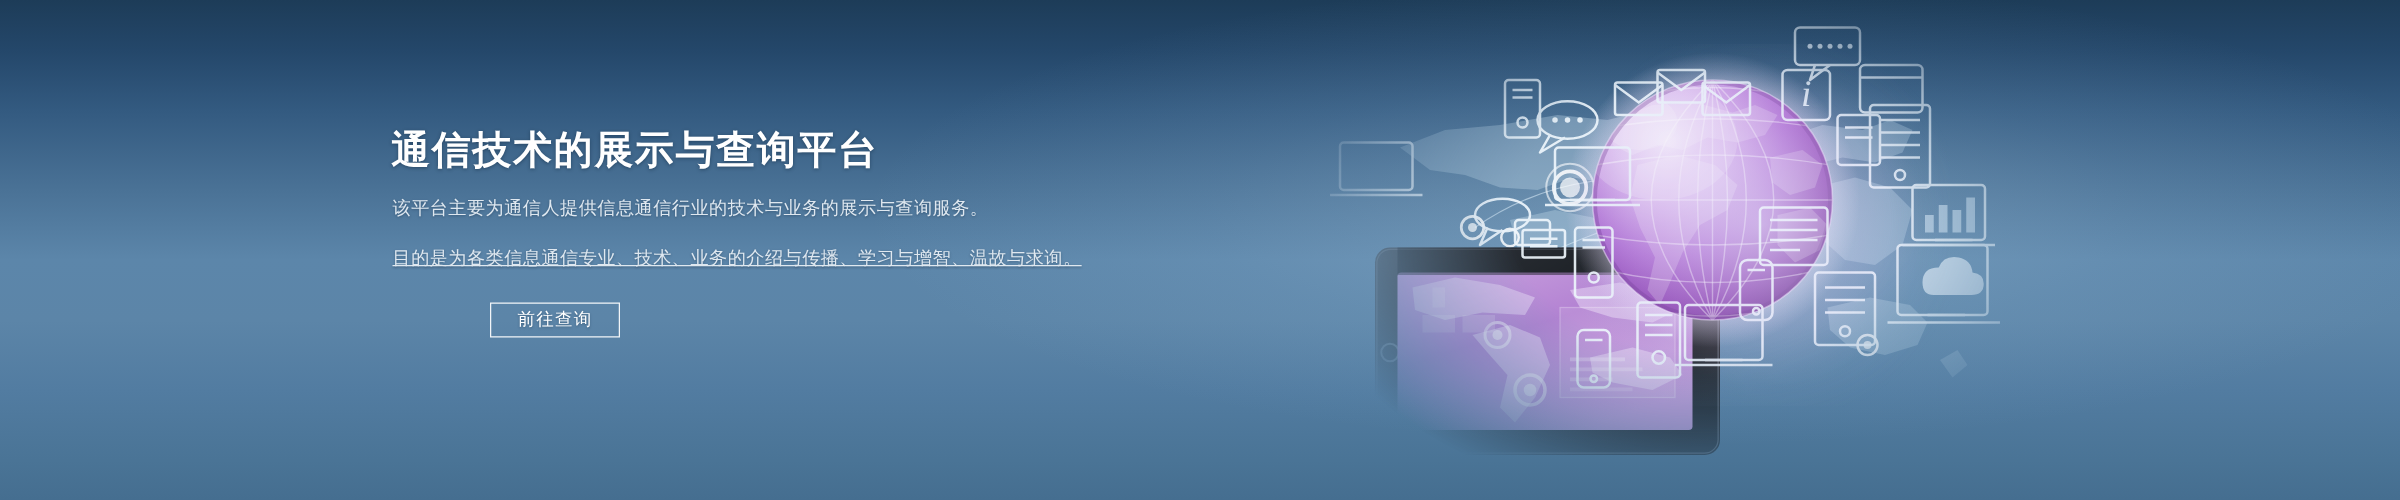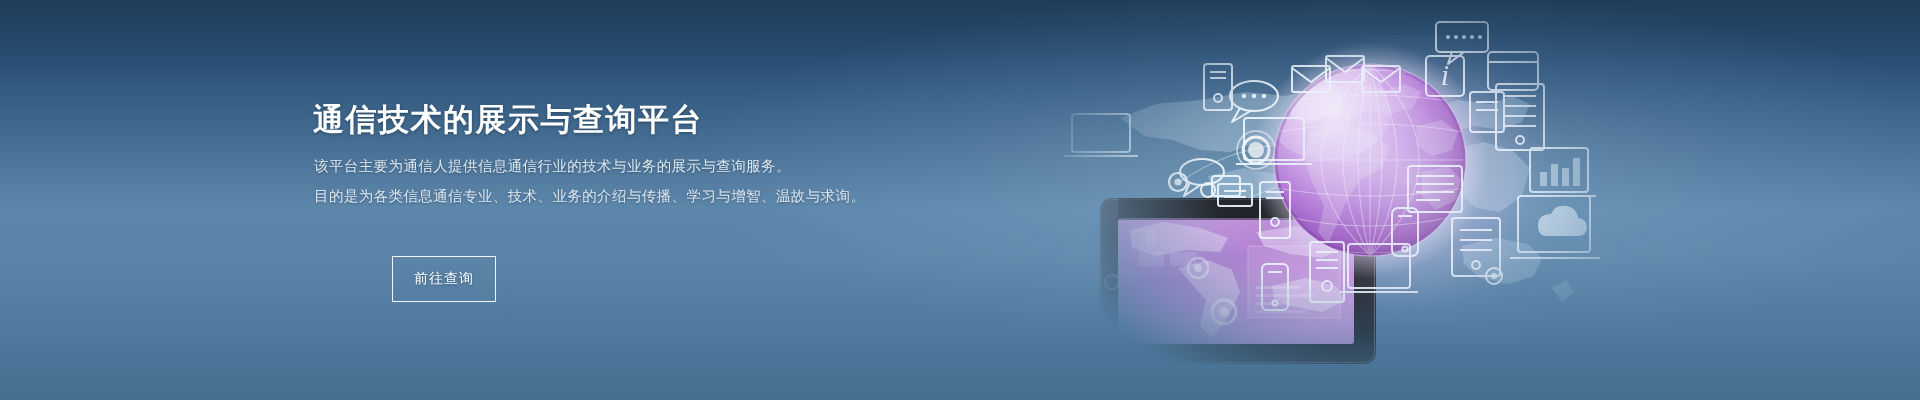--- a/index.html
+++ b/index.html
@@ -37,24 +37,24 @@
     text-shadow:0 1px 3px rgba(10,30,50,.45);
     white-space:nowrap;
   }
   .para{
     position:absolute;left:1px;
     font-size:14.5px;color:#dfe8f0;letter-spacing:.4px;white-space:nowrap;
     text-shadow:0 1px 2px rgba(10,30,50,.35);
     margin-top:24px;
   }
   .para.l1{top:133px;}
-  .para.l2{top:163px;}
+  .para.l2{top:173px;text-decoration:underline;}
   .cta{
-    position:absolute;left:79px;top:256px;
-    width:104px;height:46px;
+    position:absolute;left:79px;top:242px;
+    width:104px;height:28px;
     border:1px solid rgba(255,255,255,.92);
     background:transparent;
     color:#ffffff;font-size:14px;letter-spacing:1px;
     display:flex;align-items:center;justify-content:center;
     cursor:pointer;box-sizing:border-box;
     text-shadow:0 1px 2px rgba(10,30,50,.35);
   }
 
   
   .art{

